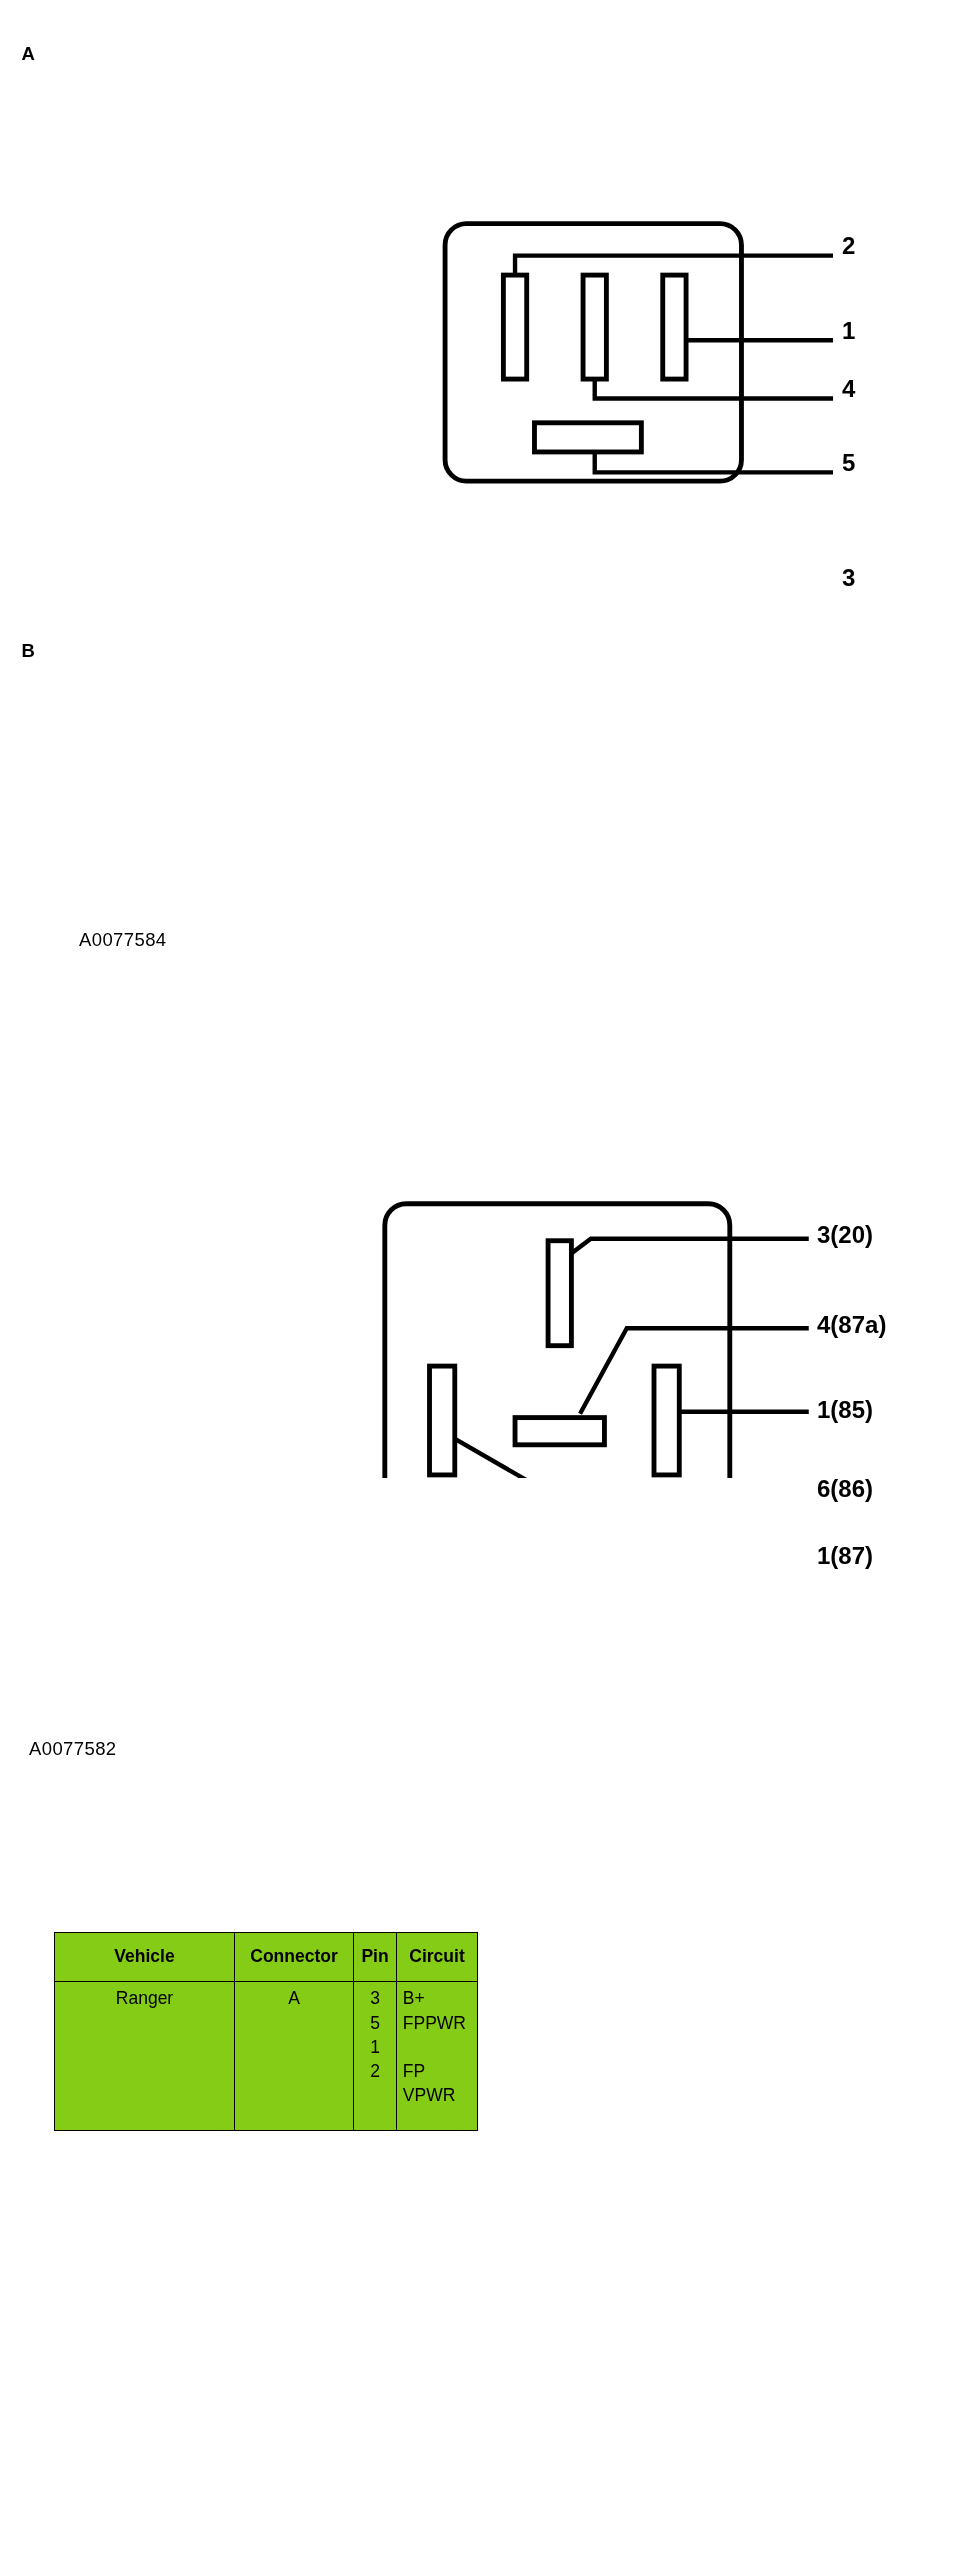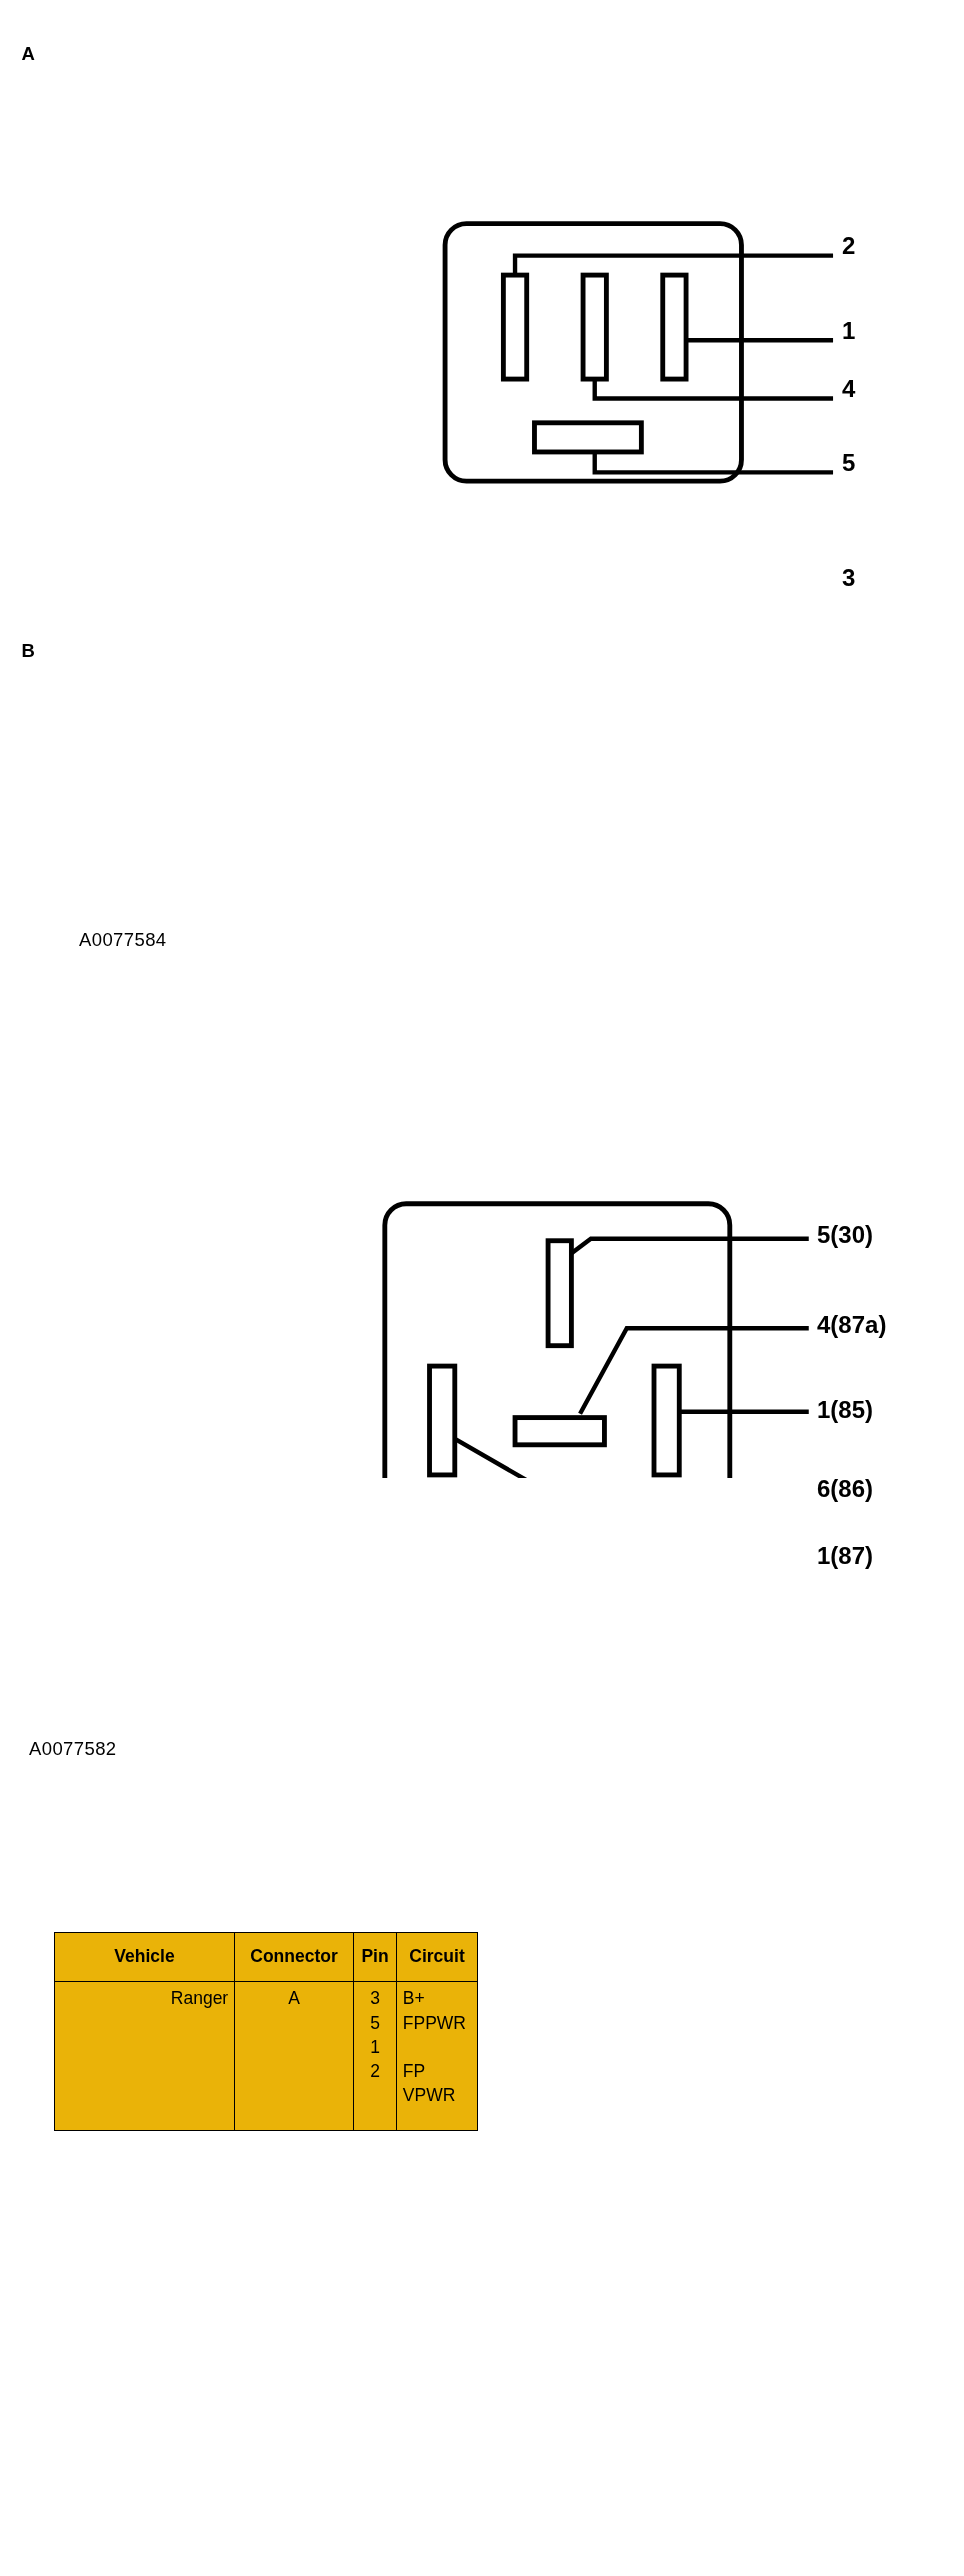--- a/index.html
+++ b/index.html
@@ -66,42 +66,42 @@
   #spec-table-wrap {
     position: absolute;
     left: 54px;
     top: 1932px;
     width: 422px;
   }
   table.spec-table {
     border-collapse: collapse;
     table-layout: fixed;
     width: 422px;
-    background: #eab308;
+    background: #84cc16;
   }
   table.spec-table th,
   table.spec-table td {
     border: 1.9px solid #000000;
     padding: 0;
     vertical-align: top;
     font-size: 17.5px;
     line-height: 1.38;
   }
   table.spec-table th {
     text-align: center;
     font-weight: bold;
     height: 35px;
     padding: 5.8px 3.9px 6.8px 3.9px;
     vertical-align: middle;
   }
   table.spec-table td {
     padding: 4.9px 5.8px 7.8px 5.8px;
     height: 136px;
   }
-  td.col-vehicle { text-align: right; margin-top: 44px; }
+  td.col-vehicle { text-align: center; margin-top: 44px; }
   td.col-connector { text-align: center; }
   td.col-pin { text-align: center; }
   td.col-circuit { text-align: left; }
 
   .cell-lines { white-space: pre-line; }
 
   
   col.w-vehicle   { width: 180px; }
   col.w-connector { width: 119px; }
   col.w-pin       { width: 43px; }
@@ -179,21 +179,21 @@
 
         <rect x="673" y="215" width="26" height="112"></rect>
 
         <rect x="530" y="268" width="92" height="28"></rect>
 
         <rect x="530" y="395" width="92" height="28"></rect>
       </g>
     </svg>
   </div>
 
-  <div class="pin-label" style="left:817px; top:1223px;">5(30)</div>
+  <div class="pin-label" style="left:817px; top:1223px;">3(20)</div>
   <div class="pin-label" style="left:817px; top:1313px;">4(87a)</div>
   <div class="pin-label" style="left:817px; top:1398px;">1(85)</div>
   <div class="pin-label" style="left:817px; top:1477px;">6(86)</div>
   <div class="pin-label" style="left:817px; top:1544px;">1(87)</div>
 
   <div class="figure-caption" id="caption-b">A0077582</div>
 
   <div id="spec-table-wrap">
     <table class="spec-table">
       <colgroup>

